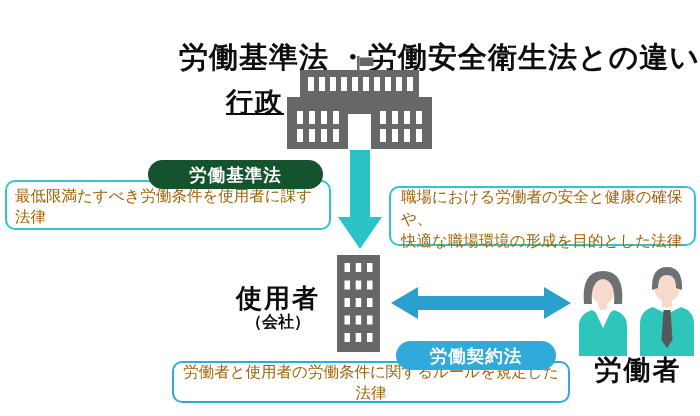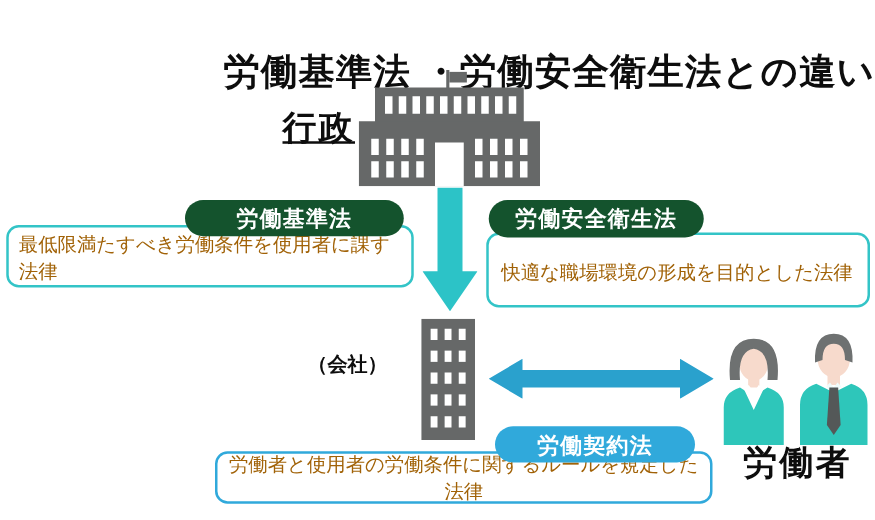--- a/index.html
+++ b/index.html
@@ -98,26 +98,27 @@
         <polygon points="0,67 44,67 22,99"></polygon>
       </g>
     </svg>
   </div>
 
   <div class="tab tab-teal tab-kijun">労働基準法</div>
   <div class="abs card-body teal-border card-kijun">
     <span>最低限満たすべき労働条件を使用者に課す法律</span>
   </div>
 
-  <div class="tab tab-teal tab-anzen">労働安全衛生法</div>
   <div class="abs card-body teal-border card-anzen">
+    <span>職場における労働者の安全と健康の確保や、</span>
     <span>快適な職場環境の形成を目的とした法律</span>
   </div>
 
   <div class="abs big-label employer-label">
+    <div>使用者</div>
     <div class="employer-sub">（会社）</div>
   </div>
 
   <div class="abs icon-wrap" style="left:337px;top:255px;">
     <svg width="43" height="97" viewBox="0 0 43 97">
       <rect x="0" y="0" width="43" height="97" fill="#666868"></rect>
       <g fill="#ffffff">
         <rect x="7.5" y="8" width="5.5" height="9"></rect>
           <rect x="18.7" y="8" width="5.5" height="9"></rect>
           <rect x="30" y="8" width="5.5" height="9"></rect>

